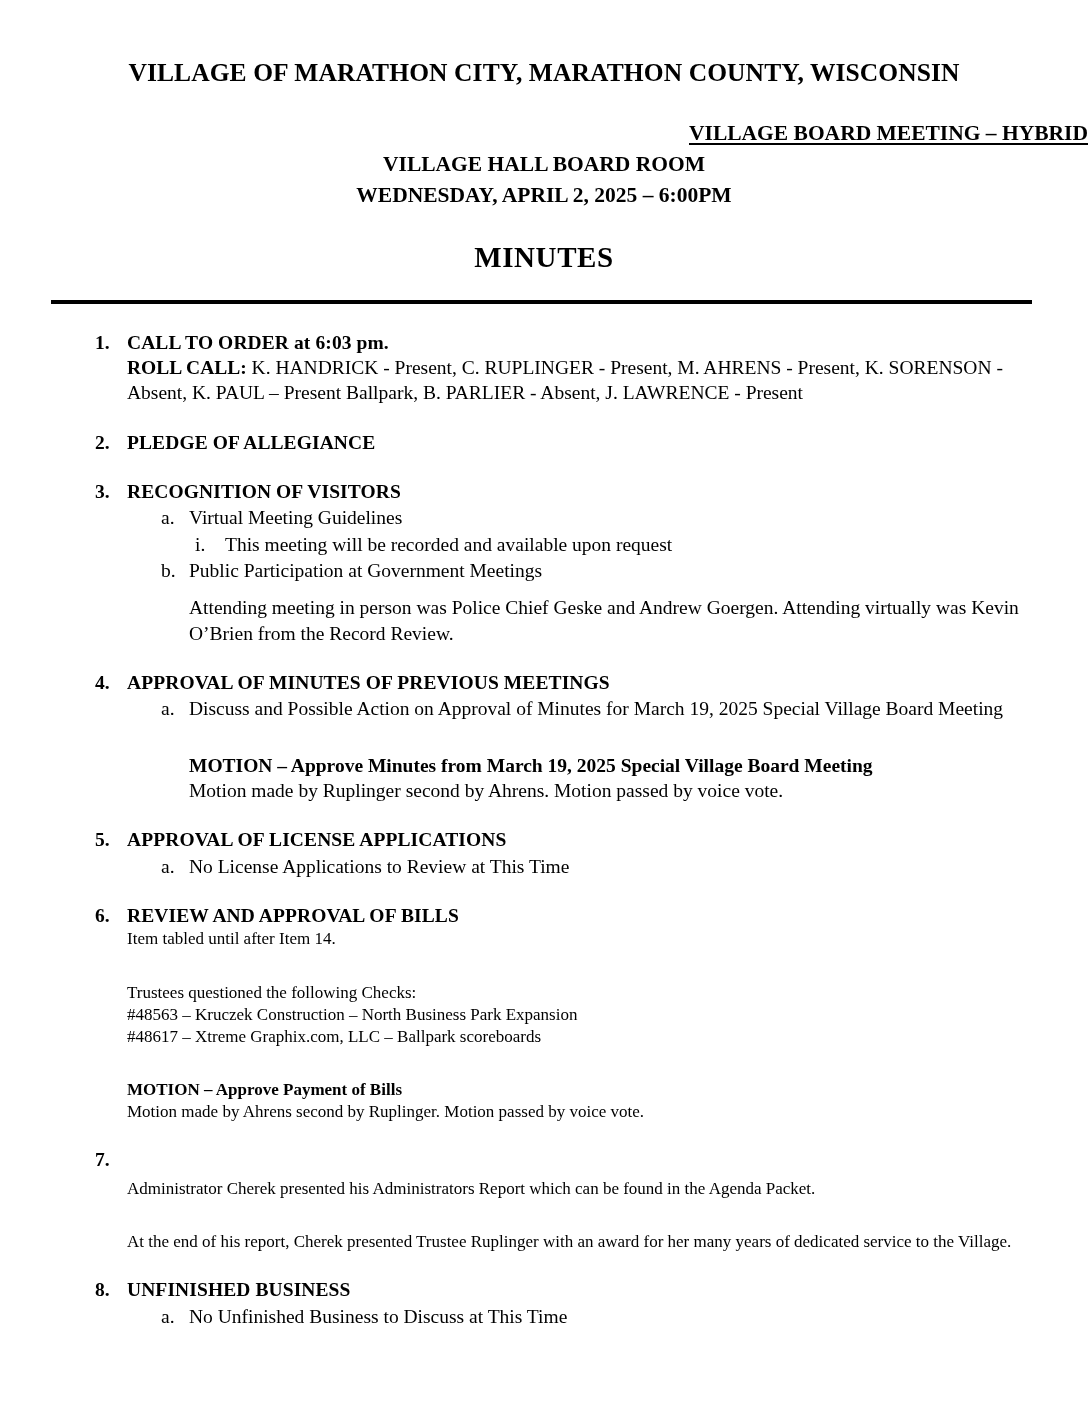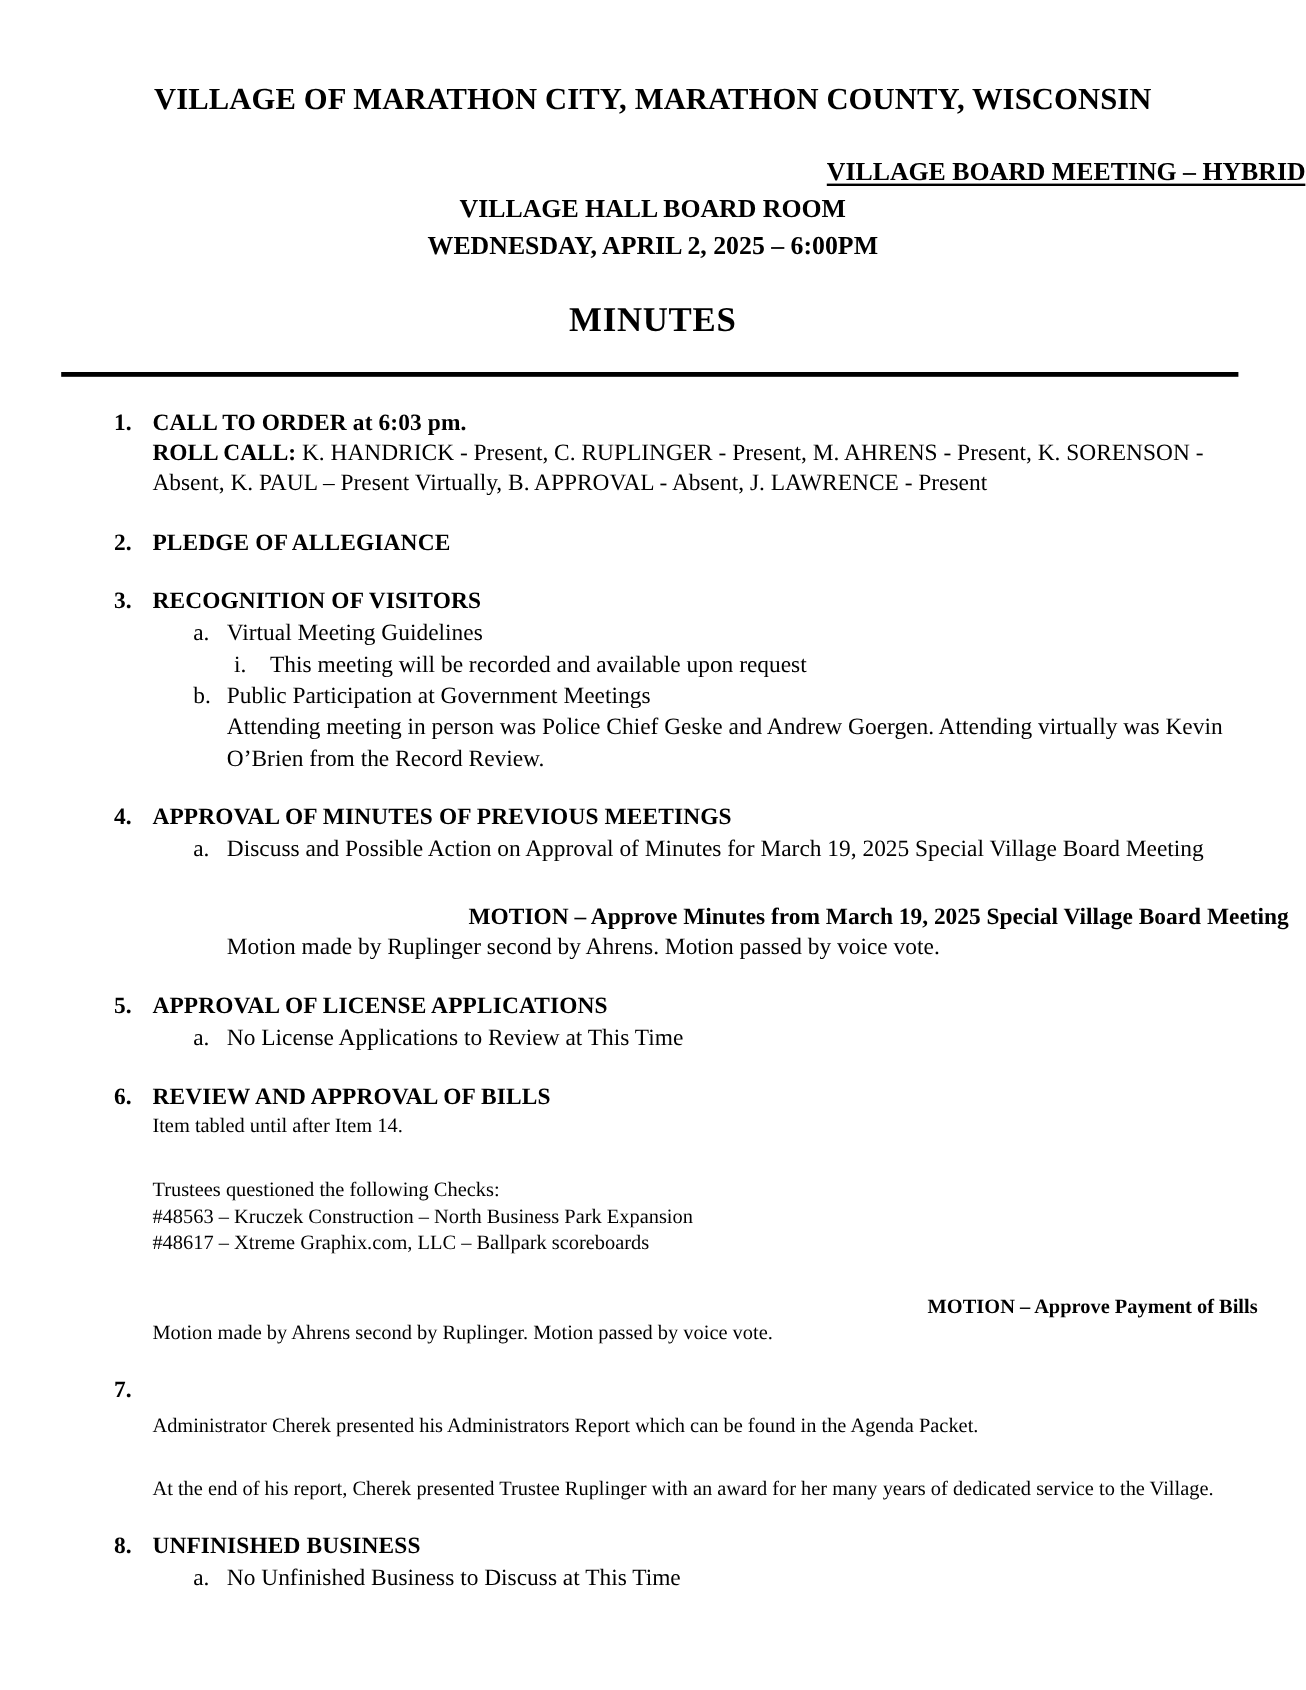--- a/index.html
+++ b/index.html
@@ -26,21 +26,21 @@
   
   .header {
     padding-top: 56px;
     text-align: center;
   }
   .doc-title {
     font-size: 25.5px;
     font-weight: bold;
     letter-spacing: 0.1px;
     line-height: 1.18;
-    margin: 12px;
+    margin: 2px;
   }
   .subtitle-block {
     margin-top: 30px;
     font-size: 21.5px;
     font-weight: bold;
     line-height: 1.45;
   }
   .subtitle-underline {
     text-decoration: underline;
     text-underline-offset: 2.5px;
@@ -83,21 +83,21 @@
     font-weight: bold;
     font-size: 19.5px;
     letter-spacing: 0.1px;
   }
   .para {
     padding-right: 58px;
     margin: 0;
   }
   .spacer-md { height: 31px; }
 
-  .bold { font-weight: bold; text-align: right; }
+  .bold { font-weight: bold; }
 
   
   .lvl2 {
     position: relative;
     padding-left: 62px;   
     padding-right: 14px;
     margin-top: 1px;
     font-size: 19.5px;
     line-height: 1.30;
   }
@@ -117,21 +117,21 @@
   .lvl3 .mark {
     position: absolute;
     left: 68px;           
     top: 0;
   }
   .sub-body {
     padding-left: 62px;
     padding-right: 14px;
     font-size: 19.5px;
     line-height: 1.30;
-    margin-top: 1px;
+    margin-top: 12px;
   }
   .motion-block {
     padding-left: 62px;
     padding-right: 14px;
     font-size: 19.5px;
     line-height: 1.30;
   }
   .flow {
     font-size: 17px;
     line-height: 1.30;
@@ -158,21 +158,21 @@
   <div class="hrule"></div>
 
   <div class="body">
 
     <div class="lvl1">
       <span class="num">1.</span>
       <div class="para">
         <span class="head">CALL TO ORDER at 6:03 pm.</span>
       </div>
       <div class="para">
-        <span class="bold">ROLL CALL:</span><span> K. HANDRICK - Present, C. RUPLINGER - Present, M. AHRENS - Present, K. SORENSON - Absent, K. PAUL – Present Virtually, B. APPROVAL - Absent, J. LAWRENCE - Present</span>
+        <span class="bold">ROLL CALL:</span><span> K. HANDRICK - Present, C. RUPLINGER - Present, M. AHRENS - Present, K. SORENSON - Absent, K. PAUL – Present Ballpark, B. PARLIER - Absent, J. LAWRENCE - Present</span>
       </div>
     </div>
 
     <div class="lvl1">
       <span class="num">2.</span>
       <div class="para">
         <span class="head">PLEDGE OF ALLEGIANCE</span>
       </div>
     </div>
 

